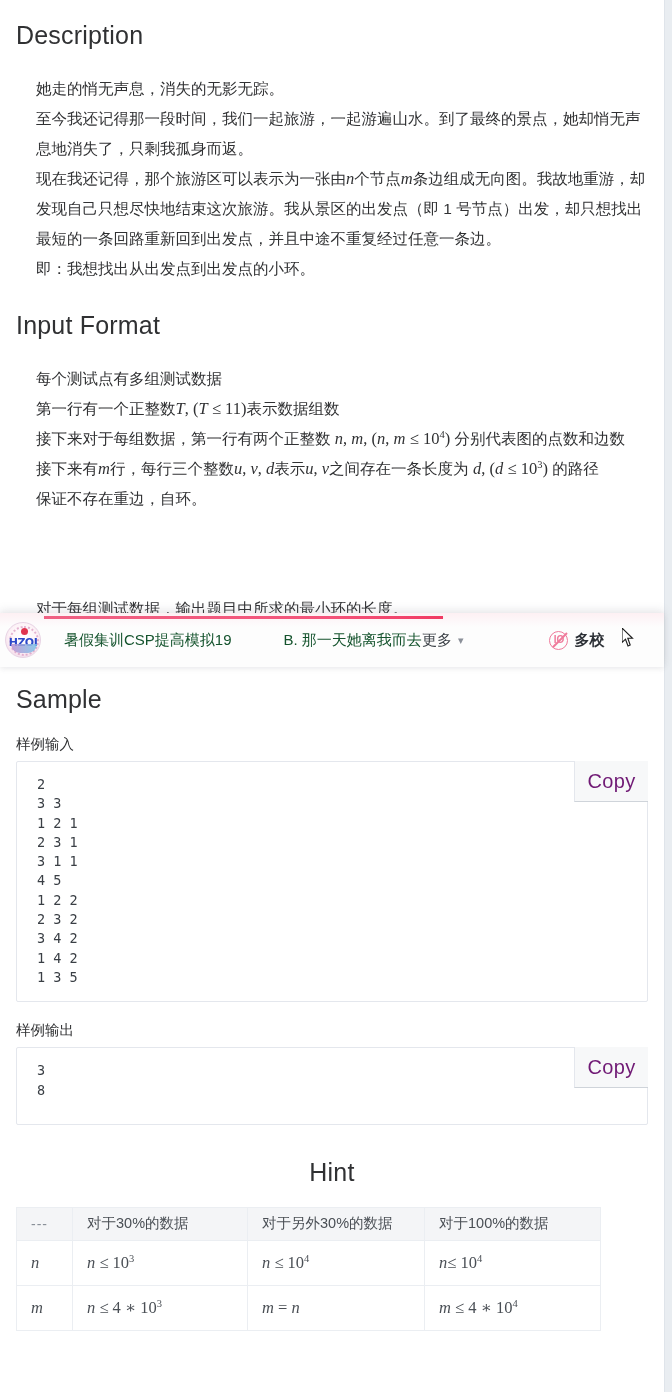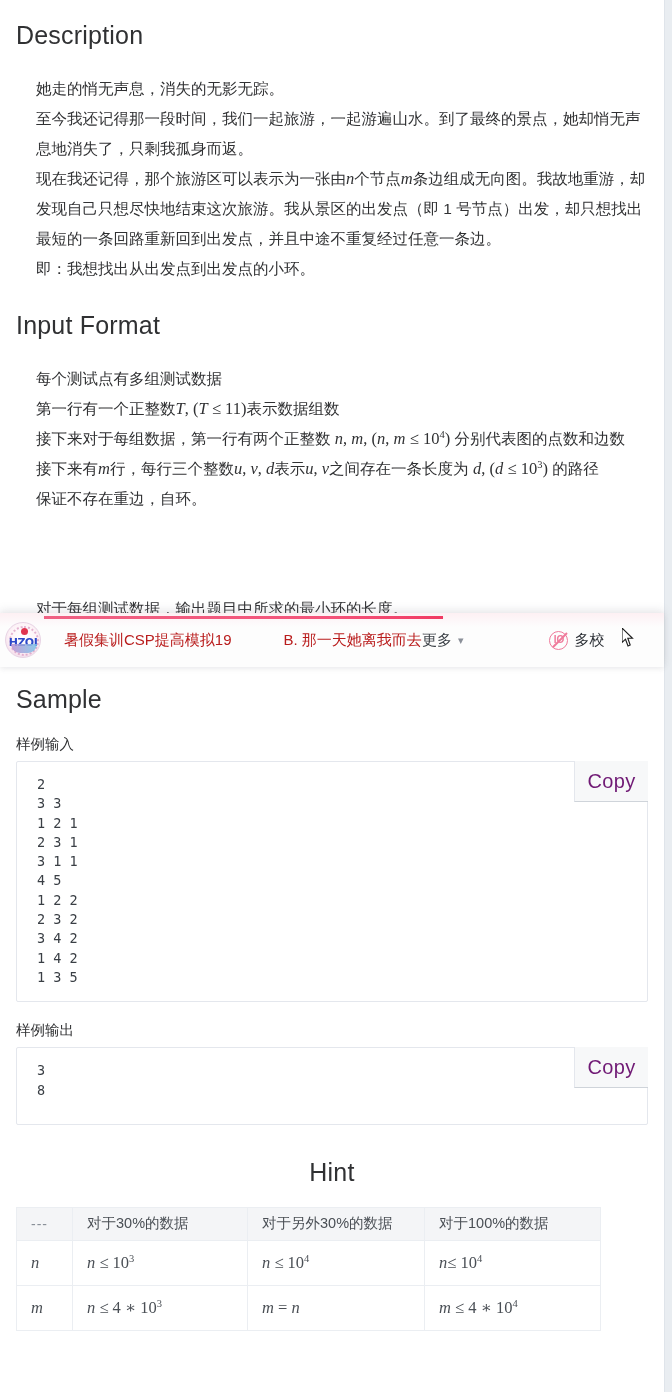--- a/index.html
+++ b/index.html
@@ -229,21 +229,21 @@
     position: absolute;
     left: 5px; bottom: 4px;
     width: 26px; height: 9px;
     border-radius: 0 0 16px 16px;
     background: linear-gradient(to right, #b98fd0, #7ac4e8);
     opacity: 0.85;
   }
 
   .nav-item {
     font-size: 15px;
-    color: #b91c1c;
+    color: #14532d;
     white-space: nowrap;
     flex: 0 0 auto;
     line-height: 54px;
   }
   .nav-crumb1 { margin-left: 23px; }
   .nav-crumb2 { margin-left: 52px; }
   .nav-more   { color: #3a3f45; }
   .nav-more .chev {
     display: inline-block;
     margin-left: 6px;
@@ -280,20 +280,21 @@
     font-size: 10px;
     font-weight: 700;
     color: #ef7a9b;
     line-height: 12px;
   }
   .nav-right-label {
     margin-left: 6px;
     font-size: 15px;
     color: #2c3036;
     white-space: nowrap;
+    font-weight: bold;
   }
 
   
   .cursor {
     position: absolute;
     left: 622px;
     top: 628px;
     width: 12px;
     height: 19px;
     z-index: 60;

